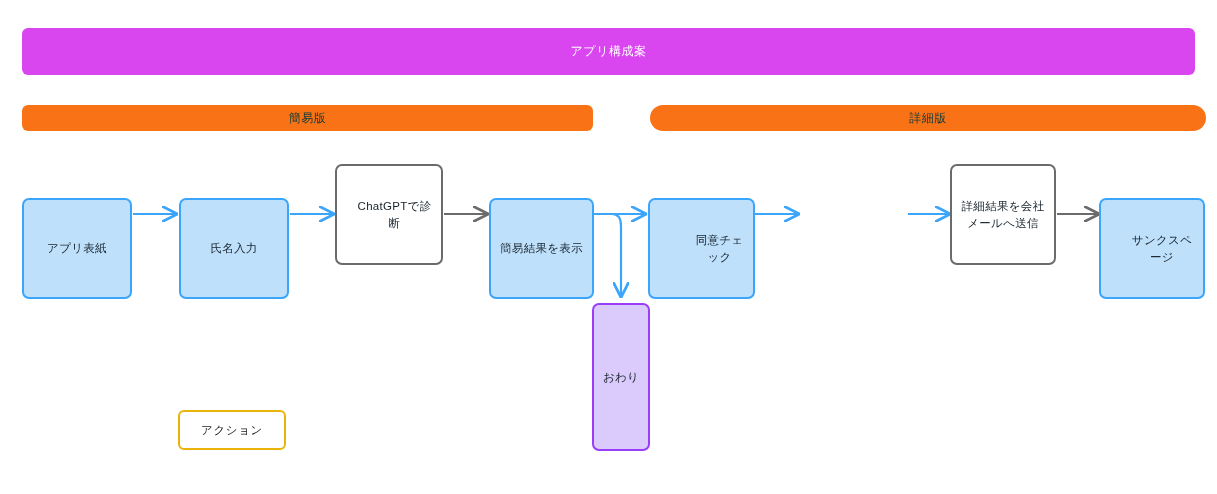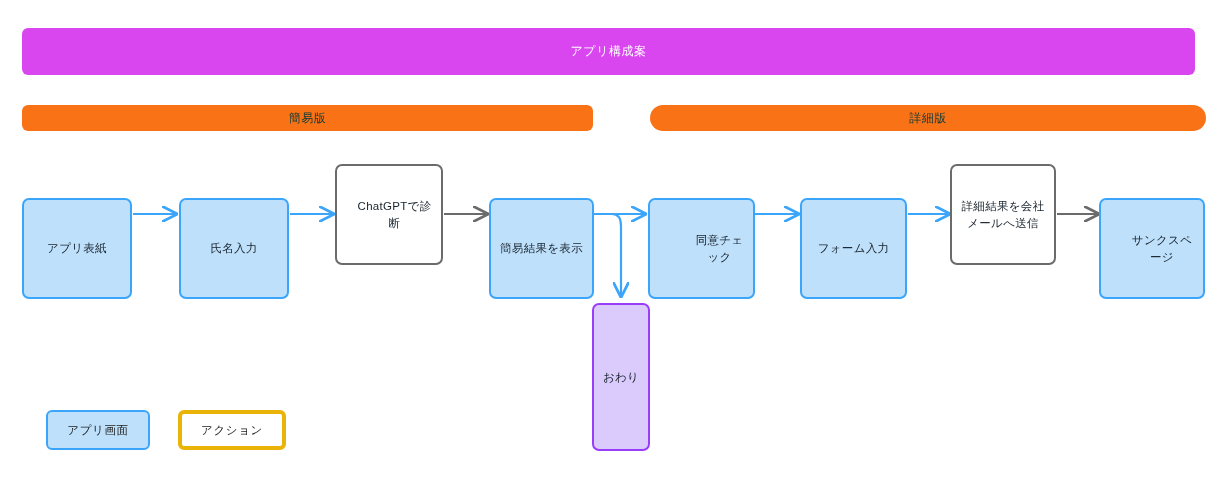--- a/index.html
+++ b/index.html
@@ -106,21 +106,21 @@
   .legend-box.screen {
     left: 46px;
     width: 104px;
     background: #BEE0FB;
     border: 2px solid #3BA5FB;
   }
   .legend-box.action {
     left: 178px;
     width: 108px;
     background: #ffffff;
-    border: 4px solid #eab308;
+    border: 2px solid #eab308;
   }
 </style>
 </head>
 <body>
 
 <div id="canvas">
 
   <div class="banner banner-title">
     <span>アプリ構成案</span>
   </div>
@@ -172,36 +172,30 @@
   </div>
 
   <div class="node screen" style="left:489px; top:164px; width:105px; height:101px;">
     <span>簡易結果を表示</span>
   </div>
 
   <div class="node screen" style="left:648px; top:164px; width:107px; height:101px;padding-left:44px;">
     <span>同意チェック</span>
   </div>
 
-  <div class="node screen" style="left:800px; top:164px; width:107px; height:101px;">
-    <span>フォーム入力</span>
-  </div>
 
   <div class="node action" style="left:950px; top:164px; width:106px; height:101px;">
     <span style="max-width:88px; display:inline-block;">詳細結果を会社メールへ送信</span>
   </div>
 
   <div class="node screen" style="left:1099px; top:164px; width:106px; height:101px;padding-left:28px;">
     <span>サンクスページ</span>
   </div>
 
   <div class="node terminal" style="left:592px; top:303px; width:58px; height:148px;">
     <span>おわり</span>
   </div>
 
-  <div class="legend-box screen">
-    <span>アプリ画面</span>
-  </div>
   <div class="legend-box action">
     <span>アクション</span>
   </div>
 
 </div>
 
 </body></html>

